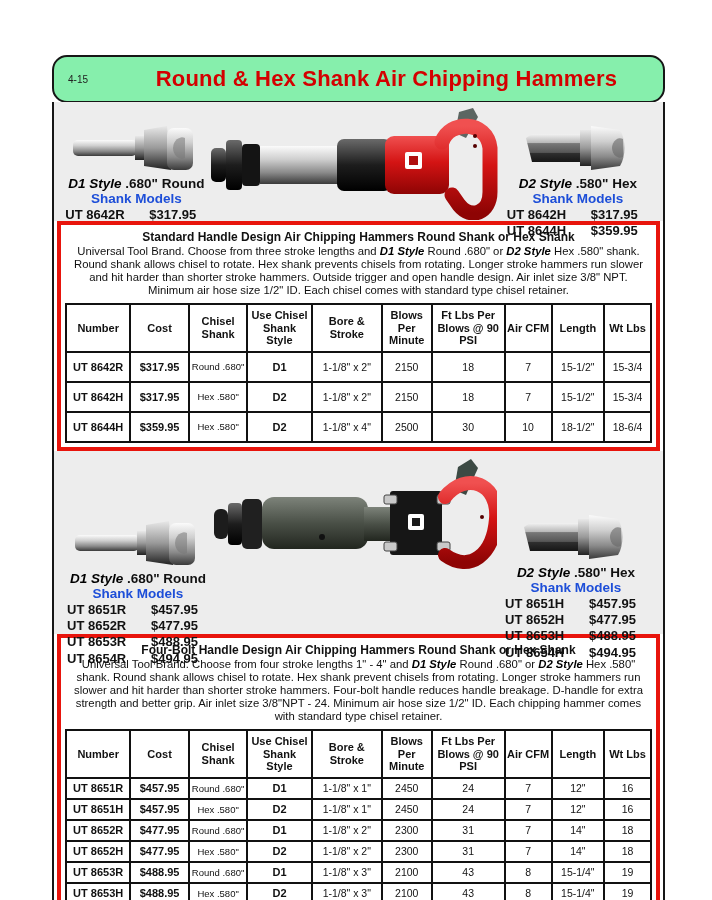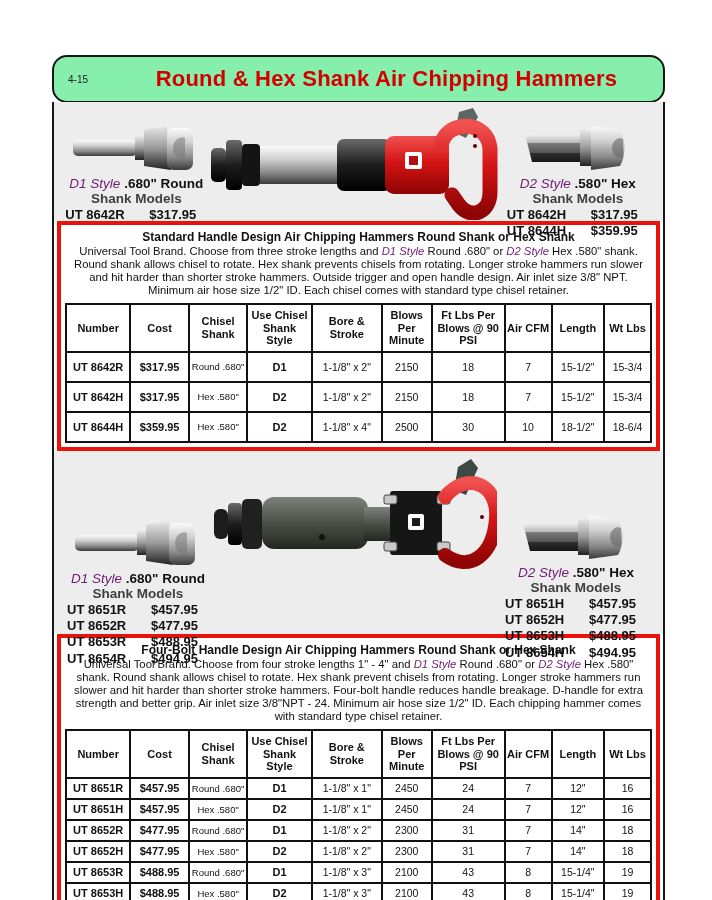--- a/index.html
+++ b/index.html
@@ -15,22 +15,22 @@
   
   .bodycol { border-left:2px solid #161616; border-right:2px solid #161616; background:#fff; margin-top:-1px; }
 
   
   .prod { background:#ededed; display:flex; align-items:flex-start; padding:6px 8px 4px 10px; }
   .prod .cap { display:flex; flex-direction:column; align-items:center; }
   .prod .cap.left  { width:178px; padding-top:16px; }
   .prod .cap.right { width:190px; padding-top:16px; }
   .prod .hammerwrap { flex:1; display:flex; justify-content:center; align-items:flex-start; }
   .capline1 { font-size:13.5px; font-weight:bold; color:#111; margin-top:4px; white-space:nowrap; }
-  .capline2 { font-size:13.5px; font-weight:bold; color:#404040; }
-  .redstyle { color:#701a75; font-style:italic; font-weight:normal; }
+  .capline2 { font-size:13.5px; font-weight:bold; color:#1d4ed8; }
+  .redstyle { color:#000000; font-style:italic; font-weight:bold; }
   .models { margin-top:1px; }
   .model-line { display:flex; gap:12px; justify-content:center; font-size:13px; font-weight:bold; color:#111; line-height:1.25; }
   .model-line .mnum { width:72px; text-align:left; }
   .model-line .mprice { width:58px; text-align:left; }
   .prod.s1 { height:119px; }
   .prod.s2 { height:183px; }
   .prod.s2 .cap.left { padding-top:62px; }
   .prod.s2 .cap.right { padding-top:56px; }
 
   

